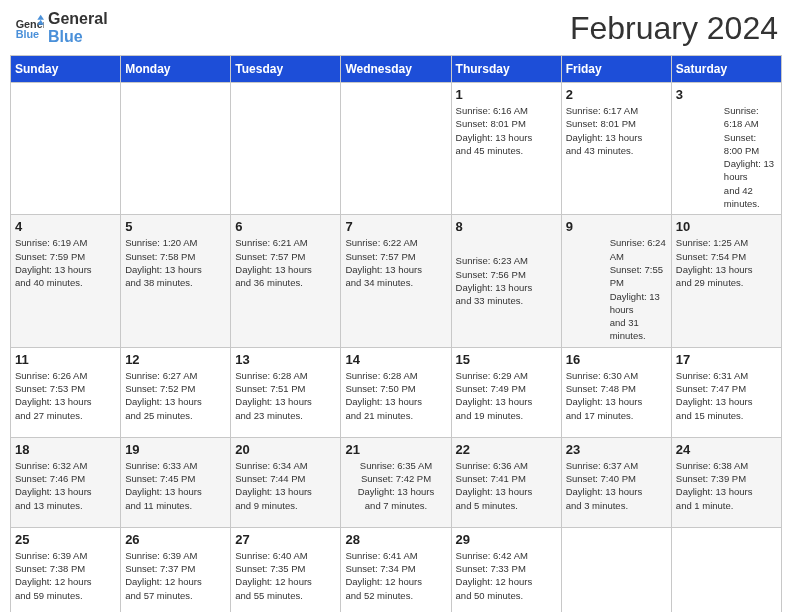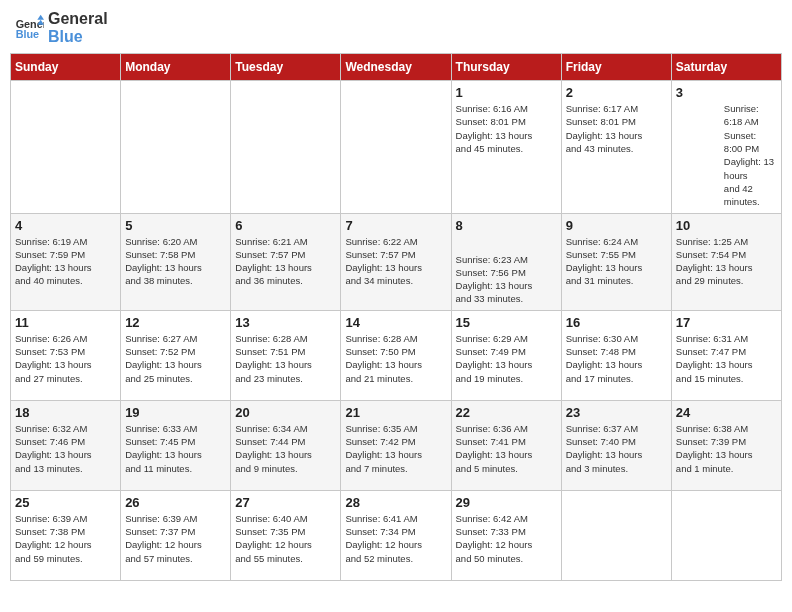--- a/index.html
+++ b/index.html
@@ -37,21 +37,21 @@
     .location {
       font-size: 14px;
       color: #555;
     }
     .calendar {
       width: 100%;
       border-collapse: collapse;
       font-size: 10.5px;
     }
     .calendar th {
-      background: #b91c1c;
+      background: #1d4ed8;
       color: #fff;
       padding: 6px 4px;
       text-align: left;
       font-size: 12px;
       font-weight: bold;
       border: 1px solid #c8c8c8;
     }
     .calendar td {
       border: 1px solid #c8c8c8;
       vertical-align: top;
@@ -88,20 +88,21 @@
       <text x="2" y="30" font-size="13" font-weight="bold" fill="#4a90d9">Blue</text>
       <polygon points="28,8 36,8 32,2" fill="#4a90d9"></polygon>
       <polygon points="28,14 36,14 32,8" fill="#4a90d9"></polygon>
     </svg>
     <div>
       <div style="font-size:16px;font-weight:bold;color:#333;line-height:1.1;">General</div>
       <div style="font-size:16px;font-weight:bold;color:#4a90d9;line-height:1.1;">Blue</div>
     </div>
   </div>
   <div class="title-block">
+    <div class="month-title">February 2024</div>
   </div>
 </div>
 
 <table class="calendar">
   <thead>
     <tr>
     <th>Sunday</th>
         <th>Monday</th>
         <th>Tuesday</th>
         <th>Wednesday</th>
@@ -141,21 +142,21 @@
       <tr class="row-alt">
         <td>
           <div class="cell-date">4</div>
           <div class="cell-info" style="white-space: pre-line;">Sunrise: 6:19 AM
 Sunset: 7:59 PM
 Daylight: 13 hours
 and 40 minutes.</div>
         </td>
         <td>
           <div class="cell-date">5</div>
-          <div class="cell-info" style="white-space: pre-line;">Sunrise: 6:20 AM
+          <div class="cell-info" style="white-space: pre-line;">Sunrise: 1:20 AM
 Sunset: 7:58 PM
 Daylight: 13 hours
 and 38 minutes.</div>
         </td>
         <td>
           <div class="cell-date">6</div>
           <div class="cell-info" style="white-space: pre-line;">Sunrise: 6:21 AM
 Sunset: 7:57 PM
 Daylight: 13 hours
 and 36 minutes.</div>
@@ -169,21 +170,21 @@
         </td>
         <td>
           <div class="cell-date">8</div>
           <div class="cell-info" style="white-space: pre-line; margin-top: 20px;">Sunrise: 6:23 AM
 Sunset: 7:56 PM
 Daylight: 13 hours
 and 33 minutes.</div>
         </td>
         <td>
           <div class="cell-date">9</div>
-          <div class="cell-info" style="white-space: pre-line;">Sunrise: 6:24 AM
+          <div class="cell-info" style="white-space: pre-line; margin-left: 44px;">Sunrise: 6:24 AM
 Sunset: 7:55 PM
 Daylight: 13 hours
 and 31 minutes.</div>
         </td>
         <td>
           <div class="cell-date">10</div>
           <div class="cell-info" style="white-space: pre-line;">Sunrise: 1:25 AM
 Sunset: 7:54 PM
 Daylight: 13 hours
 and 29 minutes.</div>
@@ -257,21 +258,21 @@
         </td>
         <td>
           <div class="cell-date">20</div>
           <div class="cell-info" style="white-space: pre-line;">Sunrise: 6:34 AM
 Sunset: 7:44 PM
 Daylight: 13 hours
 and 9 minutes.</div>
         </td>
         <td>
           <div class="cell-date">21</div>
-          <div class="cell-info" style="white-space: pre-line;">Sunrise: 6:35 AM
+          <div class="cell-info" style="white-space: pre-line; text-align: center;">Sunrise: 6:35 AM
 Sunset: 7:42 PM
 Daylight: 13 hours
 and 7 minutes.</div>
         </td>
         <td>
           <div class="cell-date">22</div>
           <div class="cell-info" style="white-space: pre-line;">Sunrise: 6:36 AM
 Sunset: 7:41 PM
 Daylight: 13 hours
 and 5 minutes.</div>

